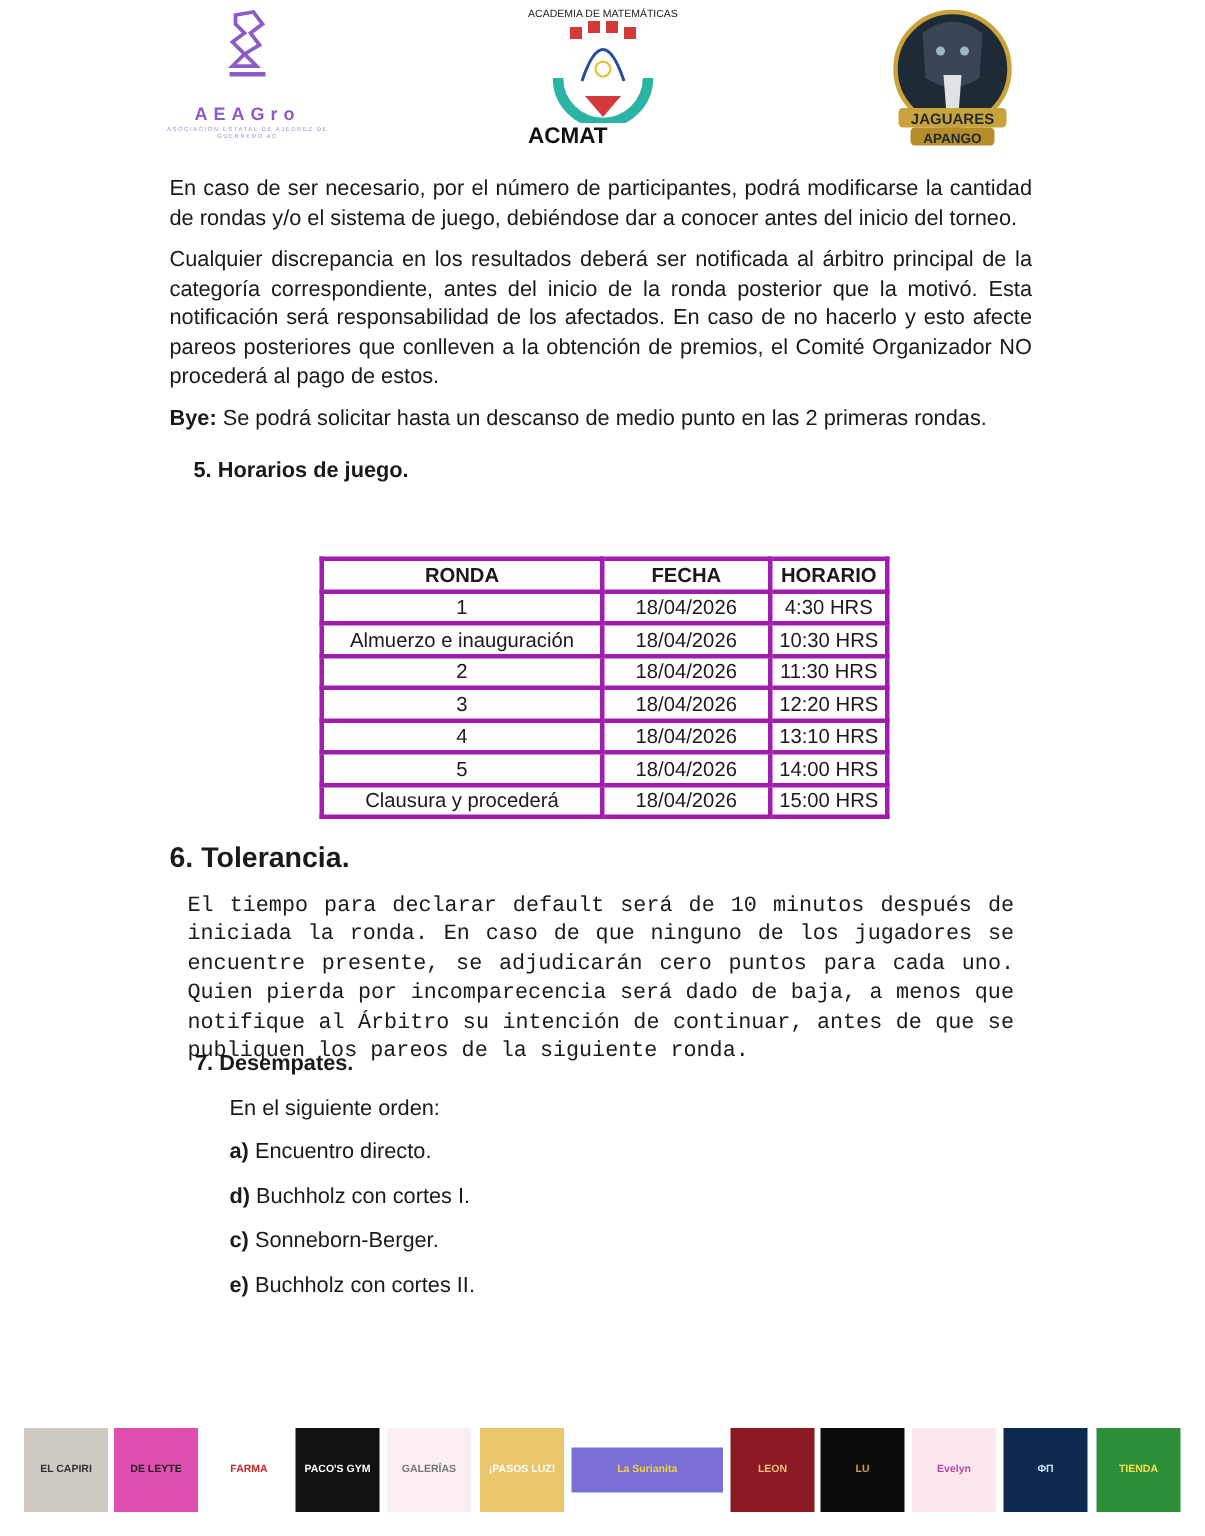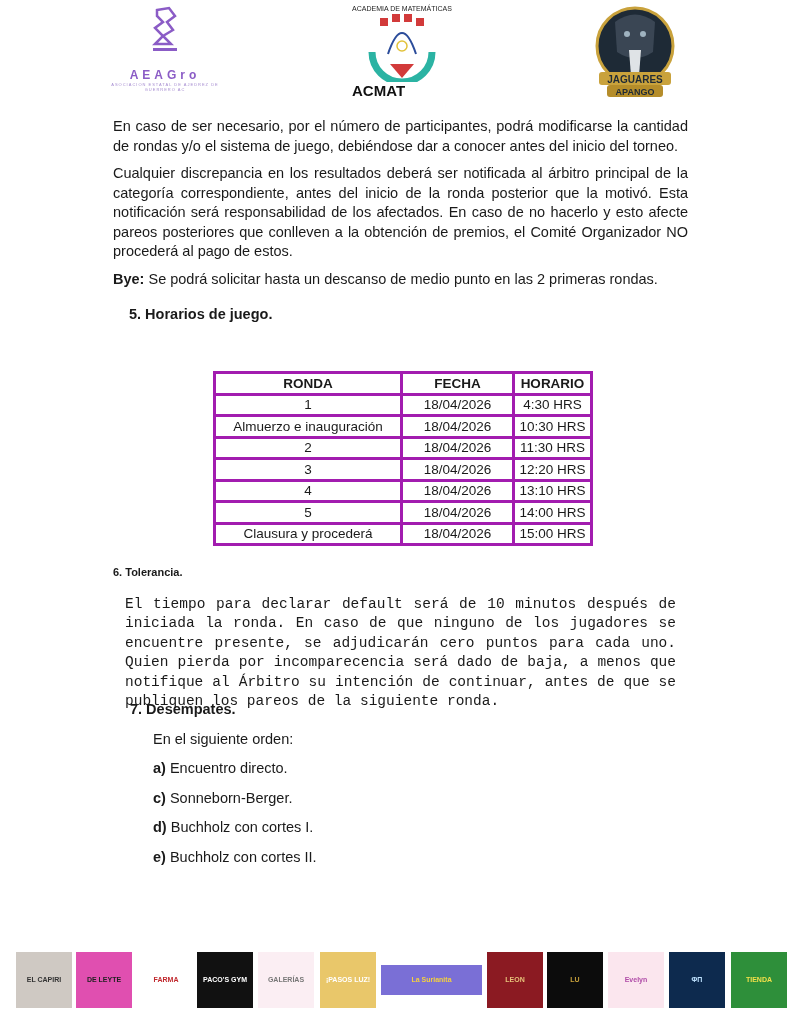--- a/index.html
+++ b/index.html
@@ -24,21 +24,21 @@
   .content p { margin: 0 0 8px 0; text-align: justify; }
   .content h3 { font-size: 14.5px; margin: 16px; font-weight: bold; }
   .content b { font-weight: bold; }
 
   .schedule { position: absolute; left: 213px; top: 371px; border-collapse: collapse; font-size: 13.5px; }
   .schedule th, .schedule td { border: 3px solid #a21caf; padding: 0; height: 18.5px; text-align: center; }
   .schedule th { font-weight: bold; }
   .schedule .c1 { width: 184px; } .schedule .c2 { width: 109px; text-align: center; } .schedule .c3 { width: 75px; }
 
   .sec6 { position: absolute; left: 113px; top: 563px; width: 575px; font-size: 14.5px; line-height: 19.5px; }
-  .sec6 h3 { font-size: 11px; margin: 0 0 11px 0; }
+  .sec6 h3 { font-size: 19px; margin: 0 0 11px 0; }
   .sec6 p { margin: 12px; text-align: justify; font-family: Liberation Mono, monospace; }
 
   .sec7 { position: absolute; left: 113px; top: 700px; width: 575px; font-size: 14.5px; line-height: 19.5px; }
   .sec7 h3 { font-size: 14.5px; margin: 0 0 10px 17px; }
   .sec7 .line { height: 29.5px; margin-left: 40px; }
 
   .sponsors { position: absolute; left: 0; top: 950px; width: 803px; height: 60px; }
   .sp { position: absolute; top: 2px; width: 56px; height: 56px; overflow: hidden; display: flex; align-items: center; justify-content: center; text-align: center; }
   .sp span { font-size: 7px; line-height: 8px; font-weight: bold; }
 </style>
@@ -141,22 +141,22 @@
 
 <div class="sec6">
   <h3>6. Tolerancia.</h3>
   <p>El tiempo para declarar default será de 10 minutos después de iniciada la ronda. En caso de que ninguno de los jugadores se encuentre presente, se adjudicarán cero puntos para cada uno. Quien pierda por incomparecencia será dado de baja, a menos que notifique al Árbitro su intención de continuar, antes de que se publiquen los pareos de la siguiente ronda.</p>
 </div>
 
 <div class="sec7">
   <h3>7. Desempates.</h3>
   <div class="line">En el siguiente orden:</div>
   <div class="line"><b>a)</b><span> Encuentro directo.</span></div>
+  <div class="line"><b>d)</b><span> Buchholz con cortes I.</span></div>
   <div class="line"><b>c)</b><span> Sonneborn-Berger.</span></div>
-  <div class="line"><b>d)</b><span> Buchholz con cortes I.</span></div>
   <div class="line"><b>e)</b><span> Buchholz con cortes II.</span></div>
 </div>
 
 <div class="sponsors">
   <div class="sp" style="left: 16px; background: rgb(207, 201, 195); color: rgb(51, 51, 51);">
       <span>EL CAPIRI</span>
     </div>
   <div class="sp" style="left: 76px; background: rgb(224, 79, 176); color: rgb(34, 34, 34);">
       <span>DE LEYTE</span>
     </div>

